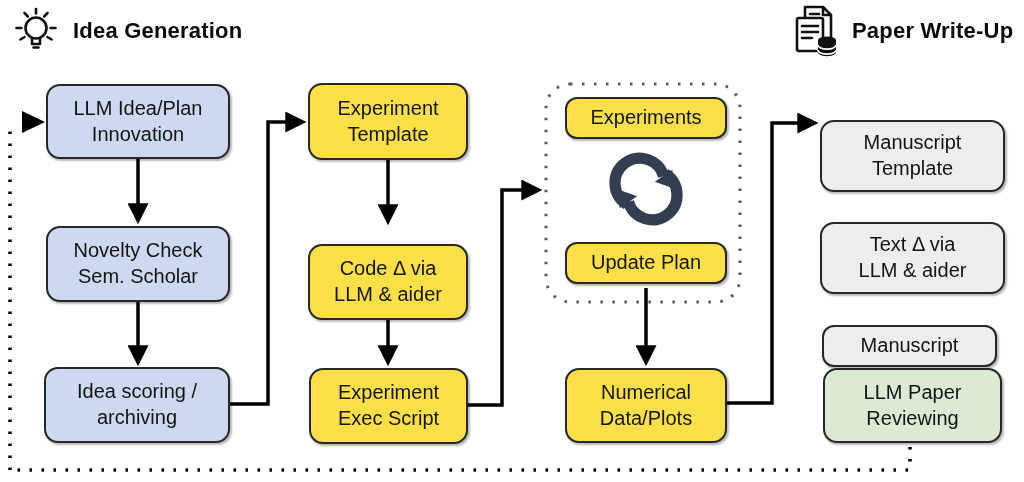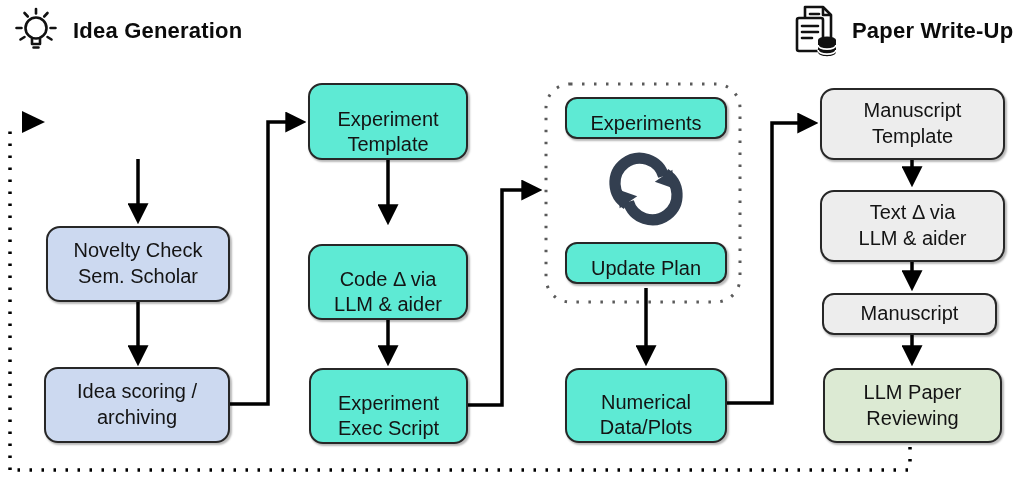--- a/index.html
+++ b/index.html
@@ -12,22 +12,22 @@
   .hlabel{font-size:22px;font-weight:700;color:#0b0b0b;letter-spacing:.2px;white-space:nowrap;}
   .hicon svg{display:block;}
   .node{
     position:absolute;z-index:2;display:flex;align-items:center;justify-content:center;
     border:2.5px solid #272727;border-radius:14px;box-sizing:border-box;
     box-shadow:1.5px 2px 2px rgba(0,0,0,.28);
   }
   .node-sm{border-radius:12px;}
   .node-label{font-size:20px;line-height:1.28;text-align:center;white-space:pre-line;color:#141414;}
   .fill-blue{background:#ccd9f0;}
-  .fill-tan{background:#5eead4;align-items:flex-end;}
-  .fill-gray{background:#ededed;}
+  .fill-tan{background:#fde047;}
+  .fill-gray{background:#ededed;margin-top:32px;}
   .fill-green{background:#dcead3;}
   .cycle{position:absolute;z-index:2;}
 </style>
 </head>
 <body>
 
 <div class="canvas">
 
   <svg class="overlay" width="1024" height="482" viewBox="0 0 1024 482">
     <defs>
@@ -89,20 +89,24 @@
           <path d="M25 35 V47 C25 49.4 29 51.2 34 51.2 C39 51.2 43 49.4 43 47 V35 Z" fill="#111"></path>
           <ellipse cx="34" cy="35" rx="9" ry="3.6" fill="#111"></ellipse>
           <path d="M25 40 C25 42.4 29 44.2 34 44.2 C39 44.2 43 42.4 43 40" fill="none" stroke="#fff" stroke-width="1.8"></path>
           <path d="M25 45 C25 47.4 29 49.2 34 49.2 C39 49.2 43 47.4 43 45" fill="none" stroke="#fff" stroke-width="1.8"></path>
         </g>
       </svg>
     </span>
     <span class="hlabel">Paper Write-Up</span>
   </div>
 
+  <div class="node fill-blue" style="left:46px;top:84px;width:184px;height:75px">
+    <span class="node-label">LLM Idea/Plan
+Innovation</span>
+  </div>
   <div class="node fill-blue" style="left:46px;top:226px;width:184px;height:76px">
     <span class="node-label">Novelty Check
 Sem. Scholar</span>
   </div>
   <div class="node fill-blue" style="left:44px;top:367px;width:186px;height:76px">
     <span class="node-label">Idea scoring /
 archiving</span>
   </div>
 
   <div class="node fill-tan" style="left:308px;top:83px;width:160px;height:77px">

